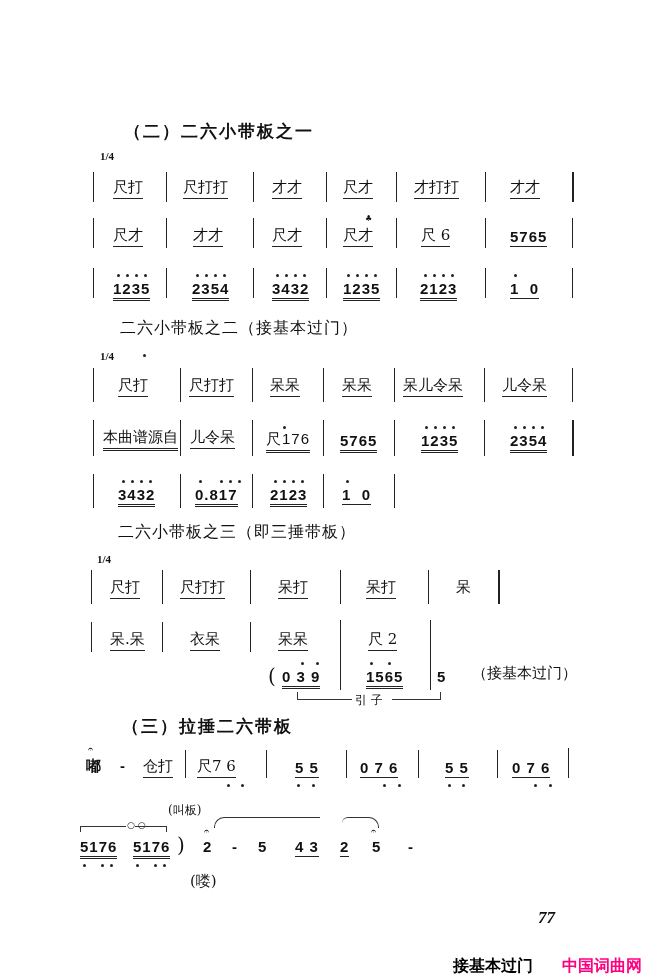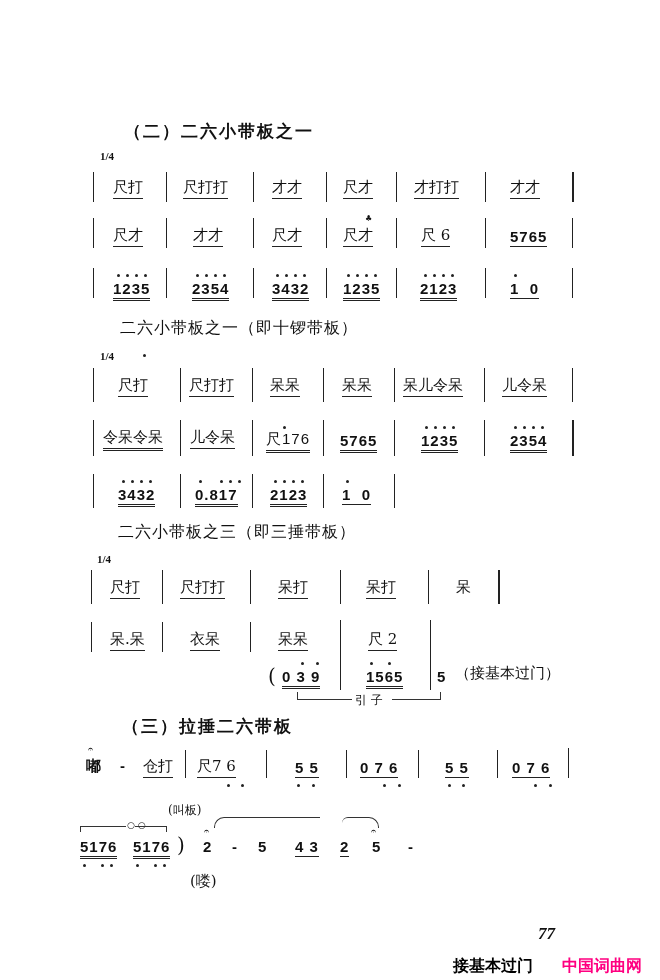--- a/index.html
+++ b/index.html
@@ -94,21 +94,21 @@
     <div class="dot" style="left:356px; top:274px;"></div>
     <div class="dot" style="left:365px; top:274px;"></div>
     <div class="dot" style="left:374px; top:274px;"></div>
   <div class="dot" style="left:424px; top:274px;"></div>
     <div class="dot" style="left:433px; top:274px;"></div>
     <div class="dot" style="left:442px; top:274px;"></div>
     <div class="dot" style="left:451px; top:274px;"></div>
   <div class="dot" style="left:514px; top:274px;"></div>
 </div>
 
-<div class="abs subheading" style="left:120px; top:318px;">二六小带板之一（即十锣带板）</div>
+<div class="abs subheading" style="left:120px; top:318px;">二六小带板之二（接基本过门）</div>
 <div class="abs meter" style="left:100px; top:350px;">1/4</div>
 <div class="dot" style="left:143px; top:354px;"></div>
 
 <div>
   <div class="bar" style="left:93px; top:368px; height:34px;"></div>
   <div class="cell cn u1" style="left:118px; top:376px;">尺打</div>
   <div class="bar" style="left:180px; top:368px; height:34px;"></div>
   <div class="cell cn u1" style="left:189px; top:376px;">尺打打</div>
   <div class="bar" style="left:252px; top:368px; height:34px;"></div>
   <div class="cell cn u1" style="left:270px; top:376px;">呆呆</div>
@@ -116,21 +116,21 @@
   <div class="cell cn u1" style="left:342px; top:376px;">呆呆</div>
   <div class="bar" style="left:394px; top:368px; height:34px;"></div>
   <div class="cell cn u1" style="left:403px; top:376px;">呆儿令呆</div>
   <div class="bar" style="left:484px; top:368px; height:34px;"></div>
   <div class="cell cn u1" style="left:502px; top:376px;">儿令呆</div>
   <div class="bar" style="left:572px; top:368px; height:34px;"></div>
 </div>
 
 <div>
   <div class="bar" style="left:93px; top:420px; height:36px;"></div>
-  <div class="cell cn u2" style="left:103px; top:428px;">令呆令呆</div>
+  <div class="cell cn u2" style="left:103px; top:428px;">本曲谱源自</div>
   <div class="bar" style="left:180px; top:420px; height:36px;"></div>
   <div class="cell cn u1" style="left:190px; top:428px;">儿令呆</div>
   <div class="bar" style="left:252px; top:420px; height:36px;"></div>
   <div class="cell num u2" style="left:266px; top:430px; font-weight:normal;">尺176</div>
   <div class="bar" style="left:323px; top:420px; height:36px;"></div>
   <div class="cell num u2" style="left:340px; top:432px;">5765</div>
   <div class="bar" style="left:394px; top:420px; height:36px;"></div>
   <div class="cell num u2" style="left:421px; top:432px;">1235</div>
   <div class="bar" style="left:484px; top:420px; height:36px;"></div>
   <div class="cell num u2" style="left:510px; top:432px;">2354</div>
@@ -198,21 +198,21 @@
   <div class="bar" style="left:340px; top:620px; height:70px;"></div>
   <div class="cell cn u1" style="left:368px; top:630px;">尺 2</div>
   <div class="bar" style="left:430px; top:620px; height:70px;"></div>
 </div>
 
 <div>
   <div class="abs note" style="left:268px; top:664px; font-size:20px;">(</div>
   <div class="cell num u2" style="left:282px; top:668px; white-space:pre;">0 3 9</div>
   <div class="cell num u2" style="left:366px; top:668px;">1565</div>
   <div class="cell num" style="left:437px; top:668px;">5</div>
-  <div class="abs note" style="left:455px; top:664px;">（接基本过门）</div>
+  <div class="abs note" style="left:472px; top:664px;">（接基本过门）</div>
   <div class="dot" style="left:301px; top:662px;"></div>
     <div class="dot" style="left:316px; top:662px;"></div>
   <div class="dot" style="left:370px; top:662px;"></div>
     <div class="dot" style="left:388px; top:662px;"></div>
 
   <div class="line" style="left:297px; top:692px; width:1px; height:8px;"></div>
   <div class="line" style="left:297px; top:699px; width:55px; height:1px;"></div>
   <div class="abs small" style="left:355px; top:692px; font-family:'DejaVu Sans',sans-serif;">引 子</div>
   <div class="line" style="left:392px; top:699px; width:48px; height:1px;"></div>
   <div class="line" style="left:440px; top:692px; width:1px; height:8px;"></div>
@@ -275,16 +275,16 @@
   <div class="abs num" style="left:203px; top:838px;">2</div>
   <div class="abs num" style="left:232px; top:838px;">-</div>
   <div class="abs num" style="left:258px; top:838px;">5</div>
   <div class="abs num u1" style="left:295px; top:838px; white-space:pre;">4 3</div>
   <div class="abs num u1" style="left:340px; top:838px;">2</div>
   <div class="abs num" style="left:372px; top:838px;">5</div>
   <div class="abs num" style="left:408px; top:838px;">-</div>
 </div>
 <div class="abs note" style="left:190px; top:872px; font-size:15px;">(喽)</div>
 
-<div class="abs pagenum" style="left:538px; top:908px;margin-top:16px;">77</div>
+<div class="abs pagenum" style="left:538px; top:908px;">77</div>
 
 <div class="abs footer-black" style="left:453px; top:956px;">接基本过门</div>
 <div class="abs footer-pink" style="left:562px; top:956px;">中国词曲网</div>
 
 </body></html>

